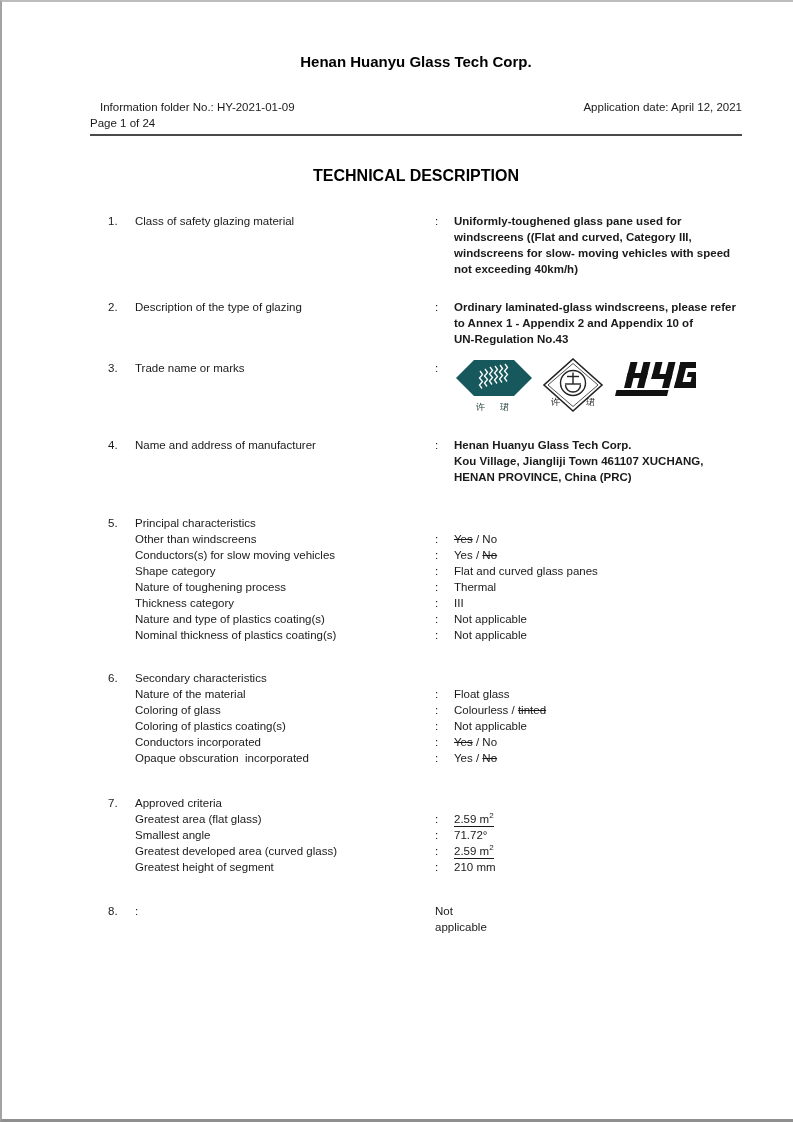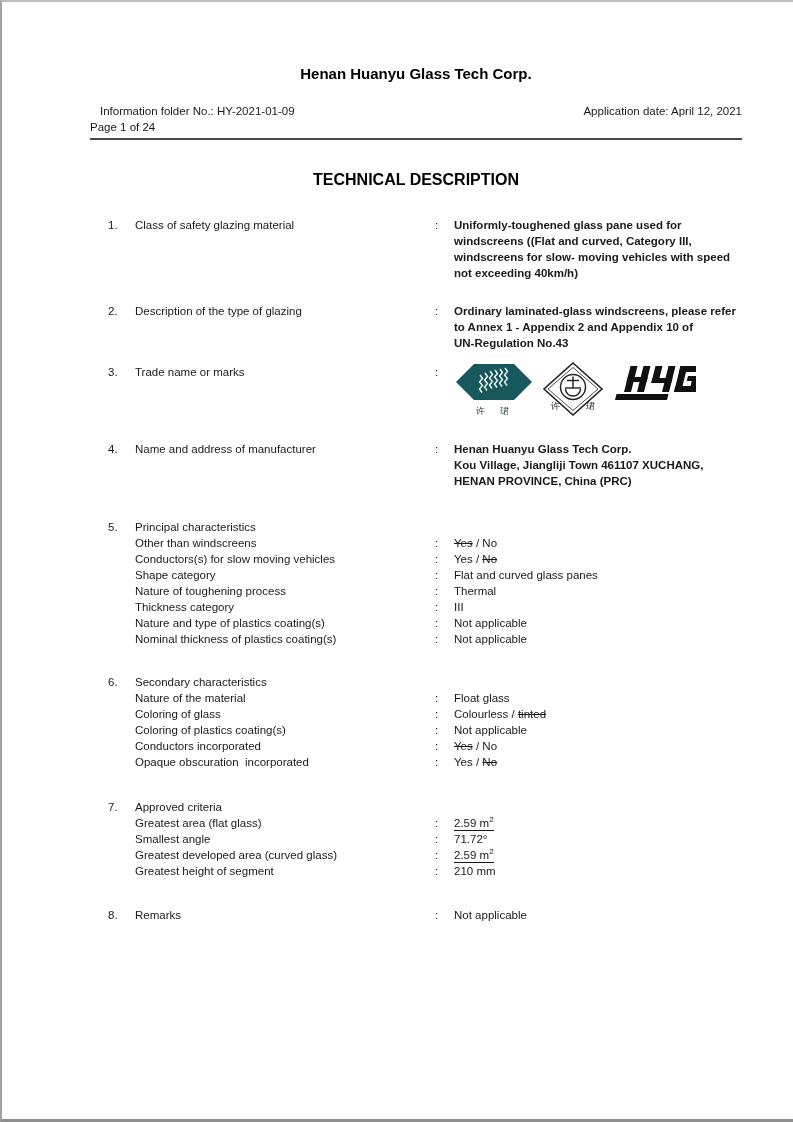--- a/index.html
+++ b/index.html
@@ -12,33 +12,33 @@
     height: 1122px;
     background: #ffffff;
     border-left: 2px solid #a3a3a3;
     border-top: 2px solid #bdbdbd;
     border-bottom: 3px solid #8f8f8f;
     overflow: hidden;
     font-size: 11.5px;
     line-height: 16px;
   }
 
-  .content { padding: 16px 51px 0 88px; }
+  .content { padding: 4px 51px 0 88px; }
 
   .company-name {
     padding-top: 46px;
     text-align: center;
     font-size: 15px;
     font-weight: bold;
     color: #000;
     line-height: 20px;
   }
 
   .meta-row {
-    margin-top: 19px;
+    margin-top: 27px;
     display: flex;
     justify-content: space-between;
   }
   .meta-left { padding-left: 10px; }
   .page-indicator { text-align: left; }
 
   .header-rule {
     margin-top: 3px;
     height: 2px;
     background: #4a4a4a;
@@ -288,19 +288,18 @@
     </div>
     <div class="grid sub-row">
       <span></span>
       <span class="lbl">Greatest height of segment</span>
       <span class="colon">:</span>
       <span class="val">210 mm</span>
     </div>
 
     <div class="grid item-8">
       <span class="num">8.</span>
-      <span class="lbl">Remarks</span>
       <span class="colon">:</span>
       <span class="val">Not applicable</span>
     </div>
 
   </div>
 </div>
 
 </body></html>

